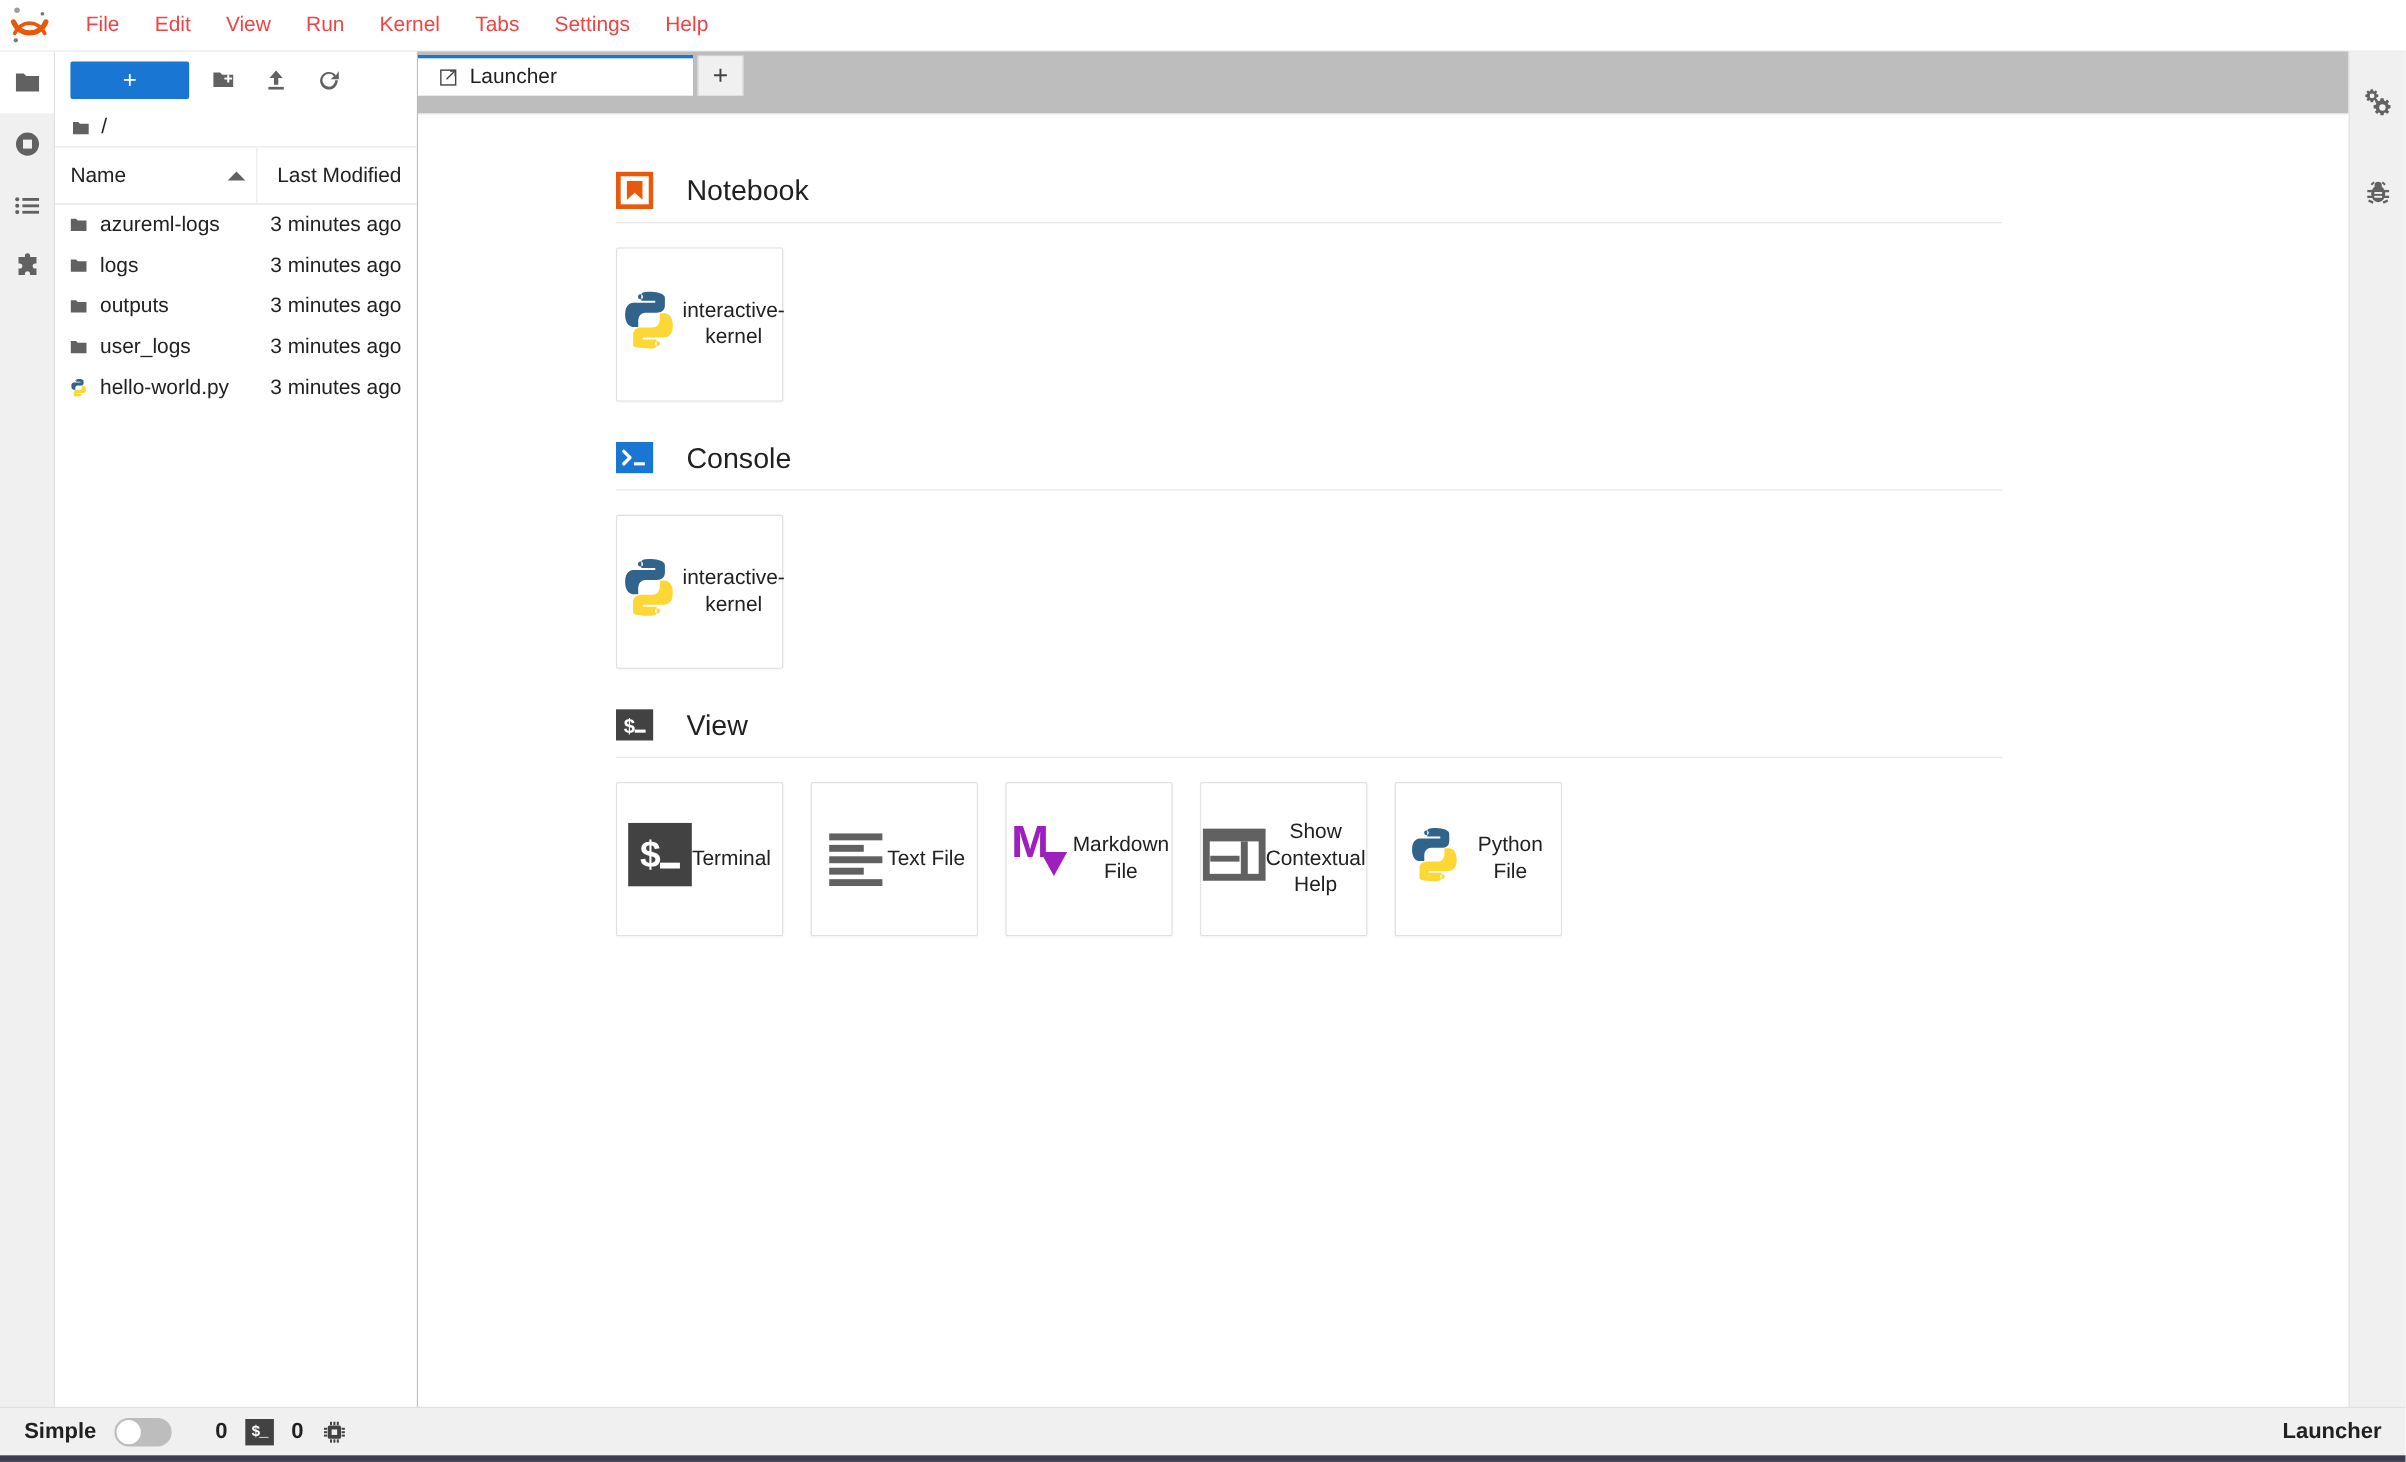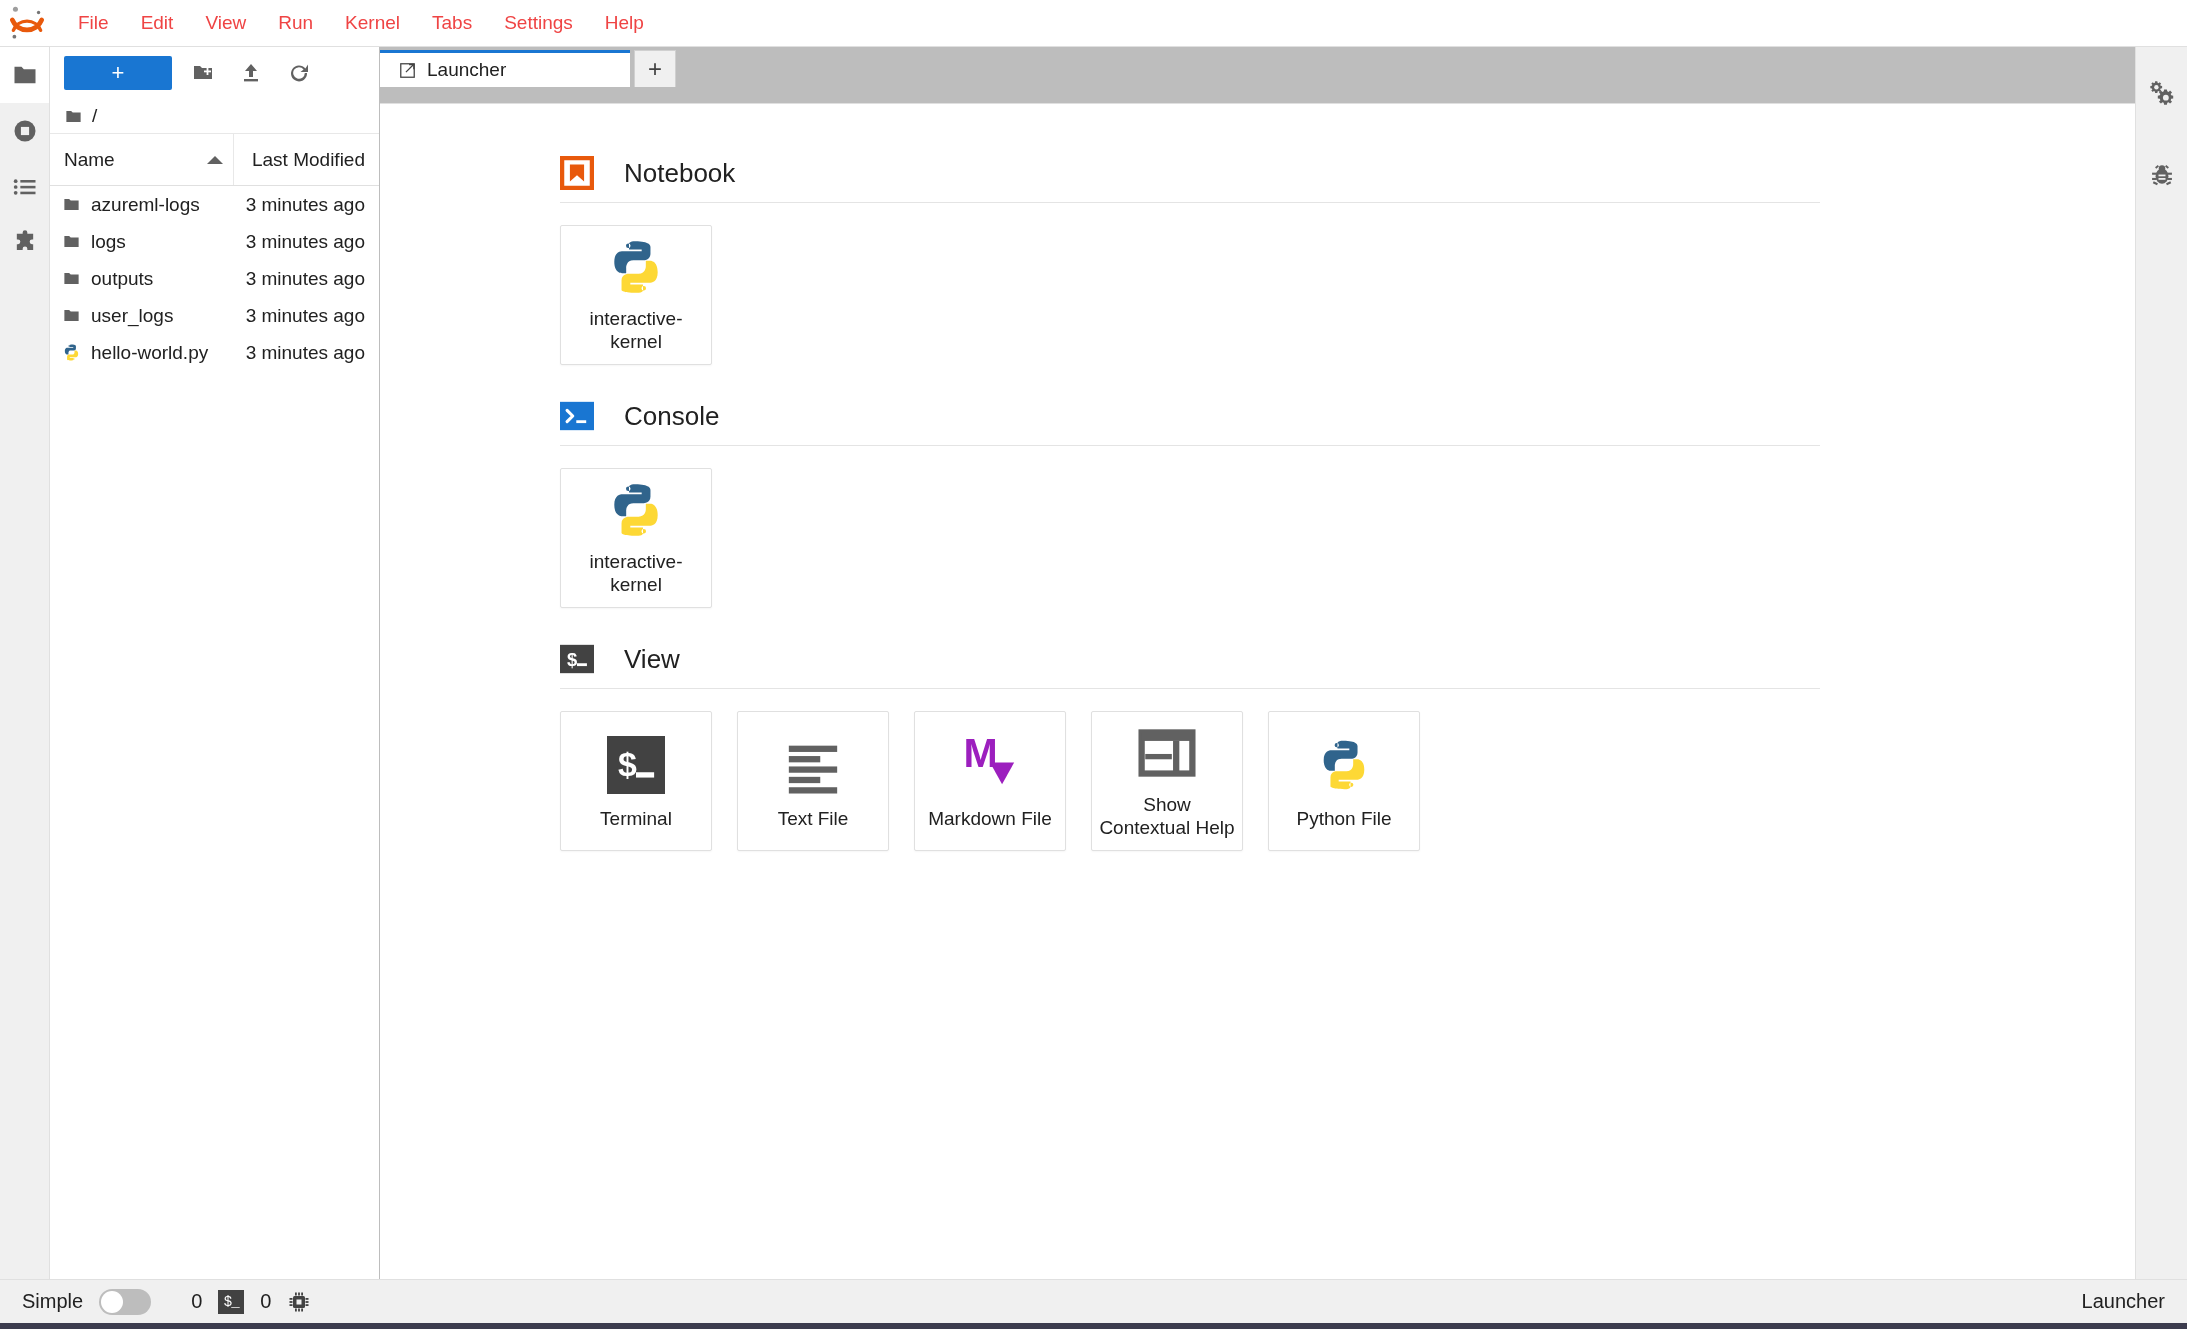--- a/index.html
+++ b/index.html
@@ -121,38 +121,38 @@
 
   .section { margin-bottom: 16px; }
   .section-head { display: flex; align-items: center; gap: 30px; margin-bottom: 12px; }
   .section-icon { width: 34px; height: 34px; flex: 0 0 34px; display:flex; align-items:center; justify-content:center;}
   .section-title { font-size: 26px; color: #212121; }
   .section-rule { height: 1px; background: #e4e4e4; width: 1260px; margin-left: 0; }
 
   .card-row { display: flex; gap: 25px; margin-top: 22px; margin-bottom: 34px; }
   .card {
     width: 152px; height: 140px; background: #fff; border: 1px solid #e0e0e0;
-    border-radius: 2px; display: flex; flex-direction: column; align-items: center;
+    border-radius: 2px; display: flex; align-items: center;
     justify-content: center; cursor: pointer; padding: 10px 6px;
     box-shadow: 0 1px 2px rgba(0,0,0,0.04);
   }
   .card-icon { height: 68px; display: flex; align-items: center; justify-content: center; margin-bottom: 8px; }
   .card-label { font-size: 19px; color: #212121; text-align: center; line-height: 1.25; }
 
   
   .right-bar {
     width: 52px; flex: 0 0 52px; background: #f0f0f0; border-left: 1px solid #e0e0e0;
     display: flex; flex-direction: column; align-items: center; padding-top: 22px; gap: 34px;
   }
   .right-bar .act-btn { height: 48px; width: 52px; }
 
   
   .statusbar {
     height: 44px; flex: 0 0 44px; background: #f0f0f0; border-top: 1px solid #e0e0e0;
-    display: flex; align-items: center; padding: 0 22px; font-size: 20px; color: #212121;
+    display: flex; align-items: center; padding: 0 22px; font-size: 20px; color: #212121; font-weight: bold;
   }
   .status-left { display: flex; align-items: center; gap: 16px; }
   .toggle {
     width: 52px; height: 26px; border-radius: 13px; background: #bdbdbd; position: relative; cursor: pointer;
   }
   .toggle .knob {
     position: absolute; top: 2px; left: 2px; width: 22px; height: 22px; border-radius: 50%; background: #fff;
   }
   .mini-term {
     width: 26px; height: 24px; background: #424242; color: #fff; font-size: 14px;

